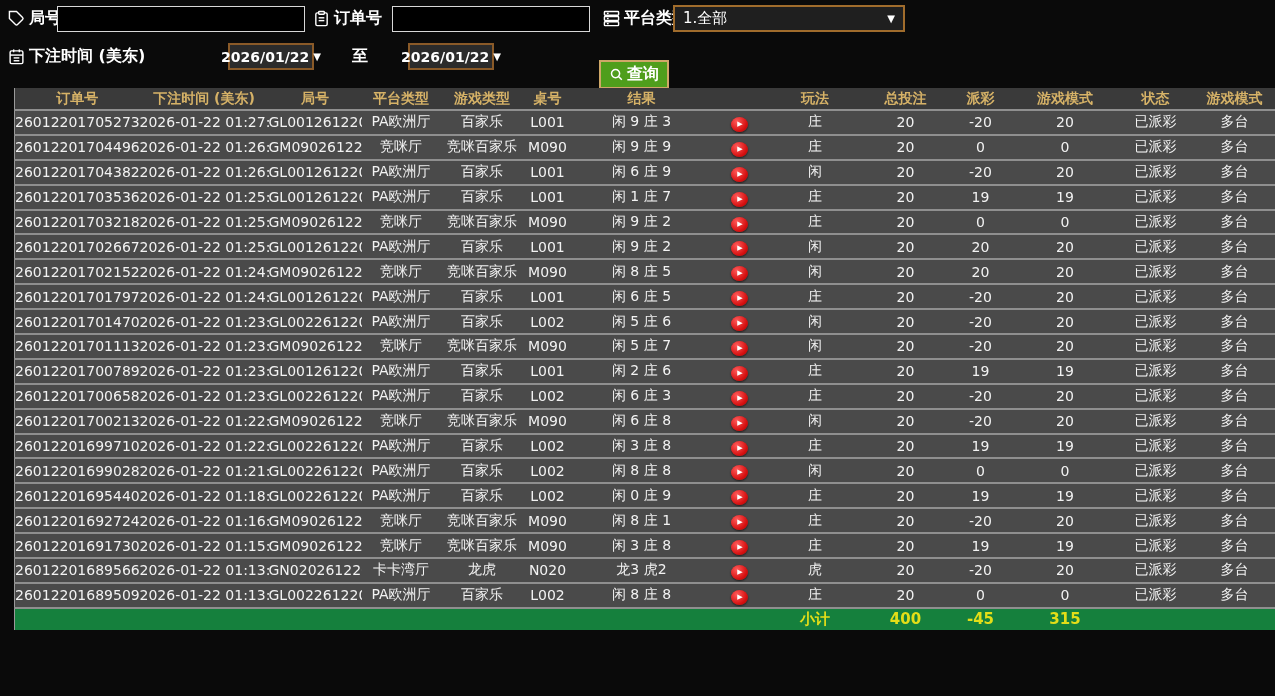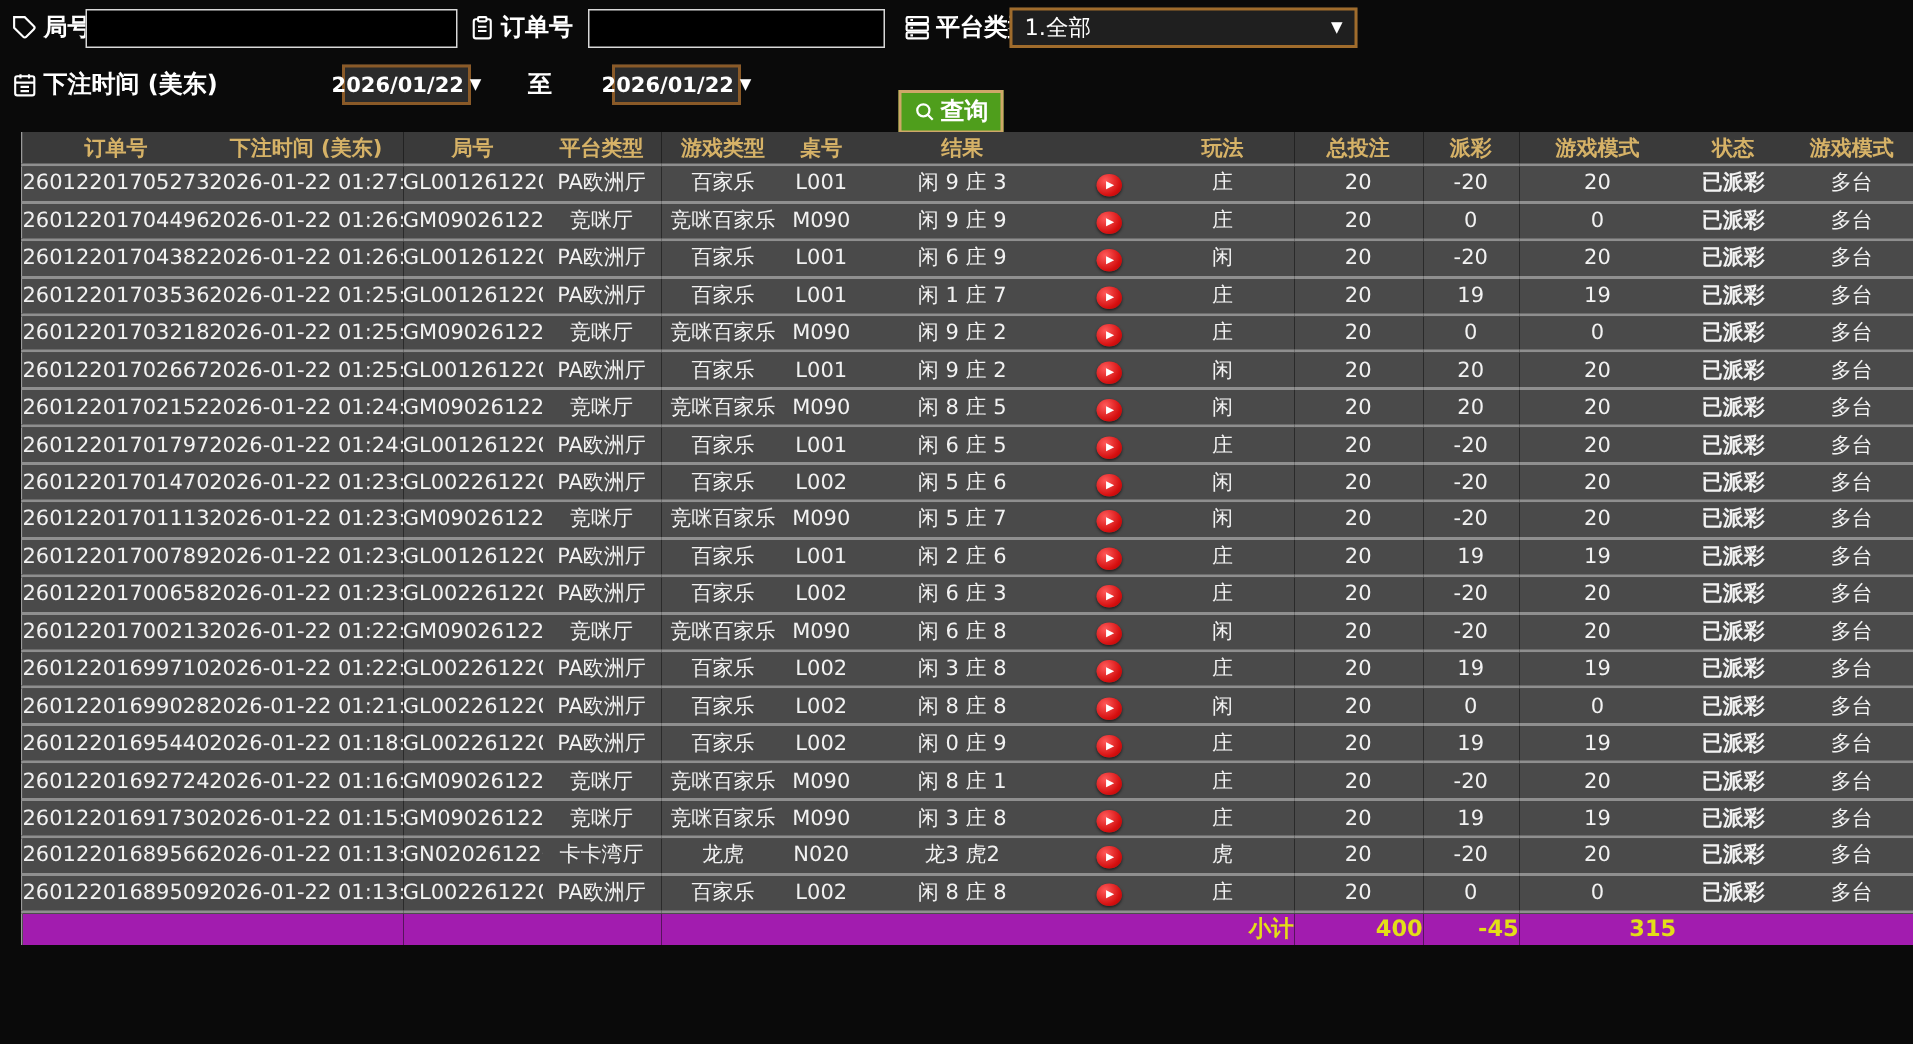--- a/index.html
+++ b/index.html
@@ -40,27 +40,27 @@
 
   
   .btable { position:absolute; left:14px; top:88px; width:1261px;
             border-collapse:collapse; table-layout:fixed;
             border-left:1px solid #9a9a9a; }
   .btable th { background:#3a3a3a; color:#d6b267; font-weight:bold; font-size:14px;
                height:22px; white-space:nowrap; overflow:hidden; }
   .btable td { background:#4a4a4a; color:#f2f2f2; font-size:14px; text-align:center;
                height:24.9px; border-top:2px solid #8f8f8f; white-space:nowrap;
                overflow:hidden; }
-  .btable tfoot td { background:#a21caf; color:#e3de18; font-weight:bold;
-                     font-size:15px; height:22px;text-align:right; }
+  .btable tfoot td { background:#15803d; color:#e3de18; font-weight:bold;
+                     font-size:15px; height:22px; }
   .num { font-size:15px; }
   .pay-pos  { color:#c0121f; }
   .pay-neg  { color:#4ddb00; }
   .pay-zero { color:#f2f2f2; }
-  .status-paid { color:#2ed32e;font-weight:bold; }
+  .status-paid { color:#2ed32e; }
 
   .play-btn { display:inline-flex; align-items:center; justify-content:center;
               width:17px; height:15px; border-radius:50%;
               background:radial-gradient(circle at 35% 30%, #ff5a5a, #d50f0f 65%, #a50808);
               box-shadow:0 1px 2px rgba(0,0,0,.6); cursor:pointer; }
   .play-btn span { color:#ffffff; font-size:7px; line-height:1; transform:translateX(0.5px); }
 </style>
 </head>
 <body>
 

